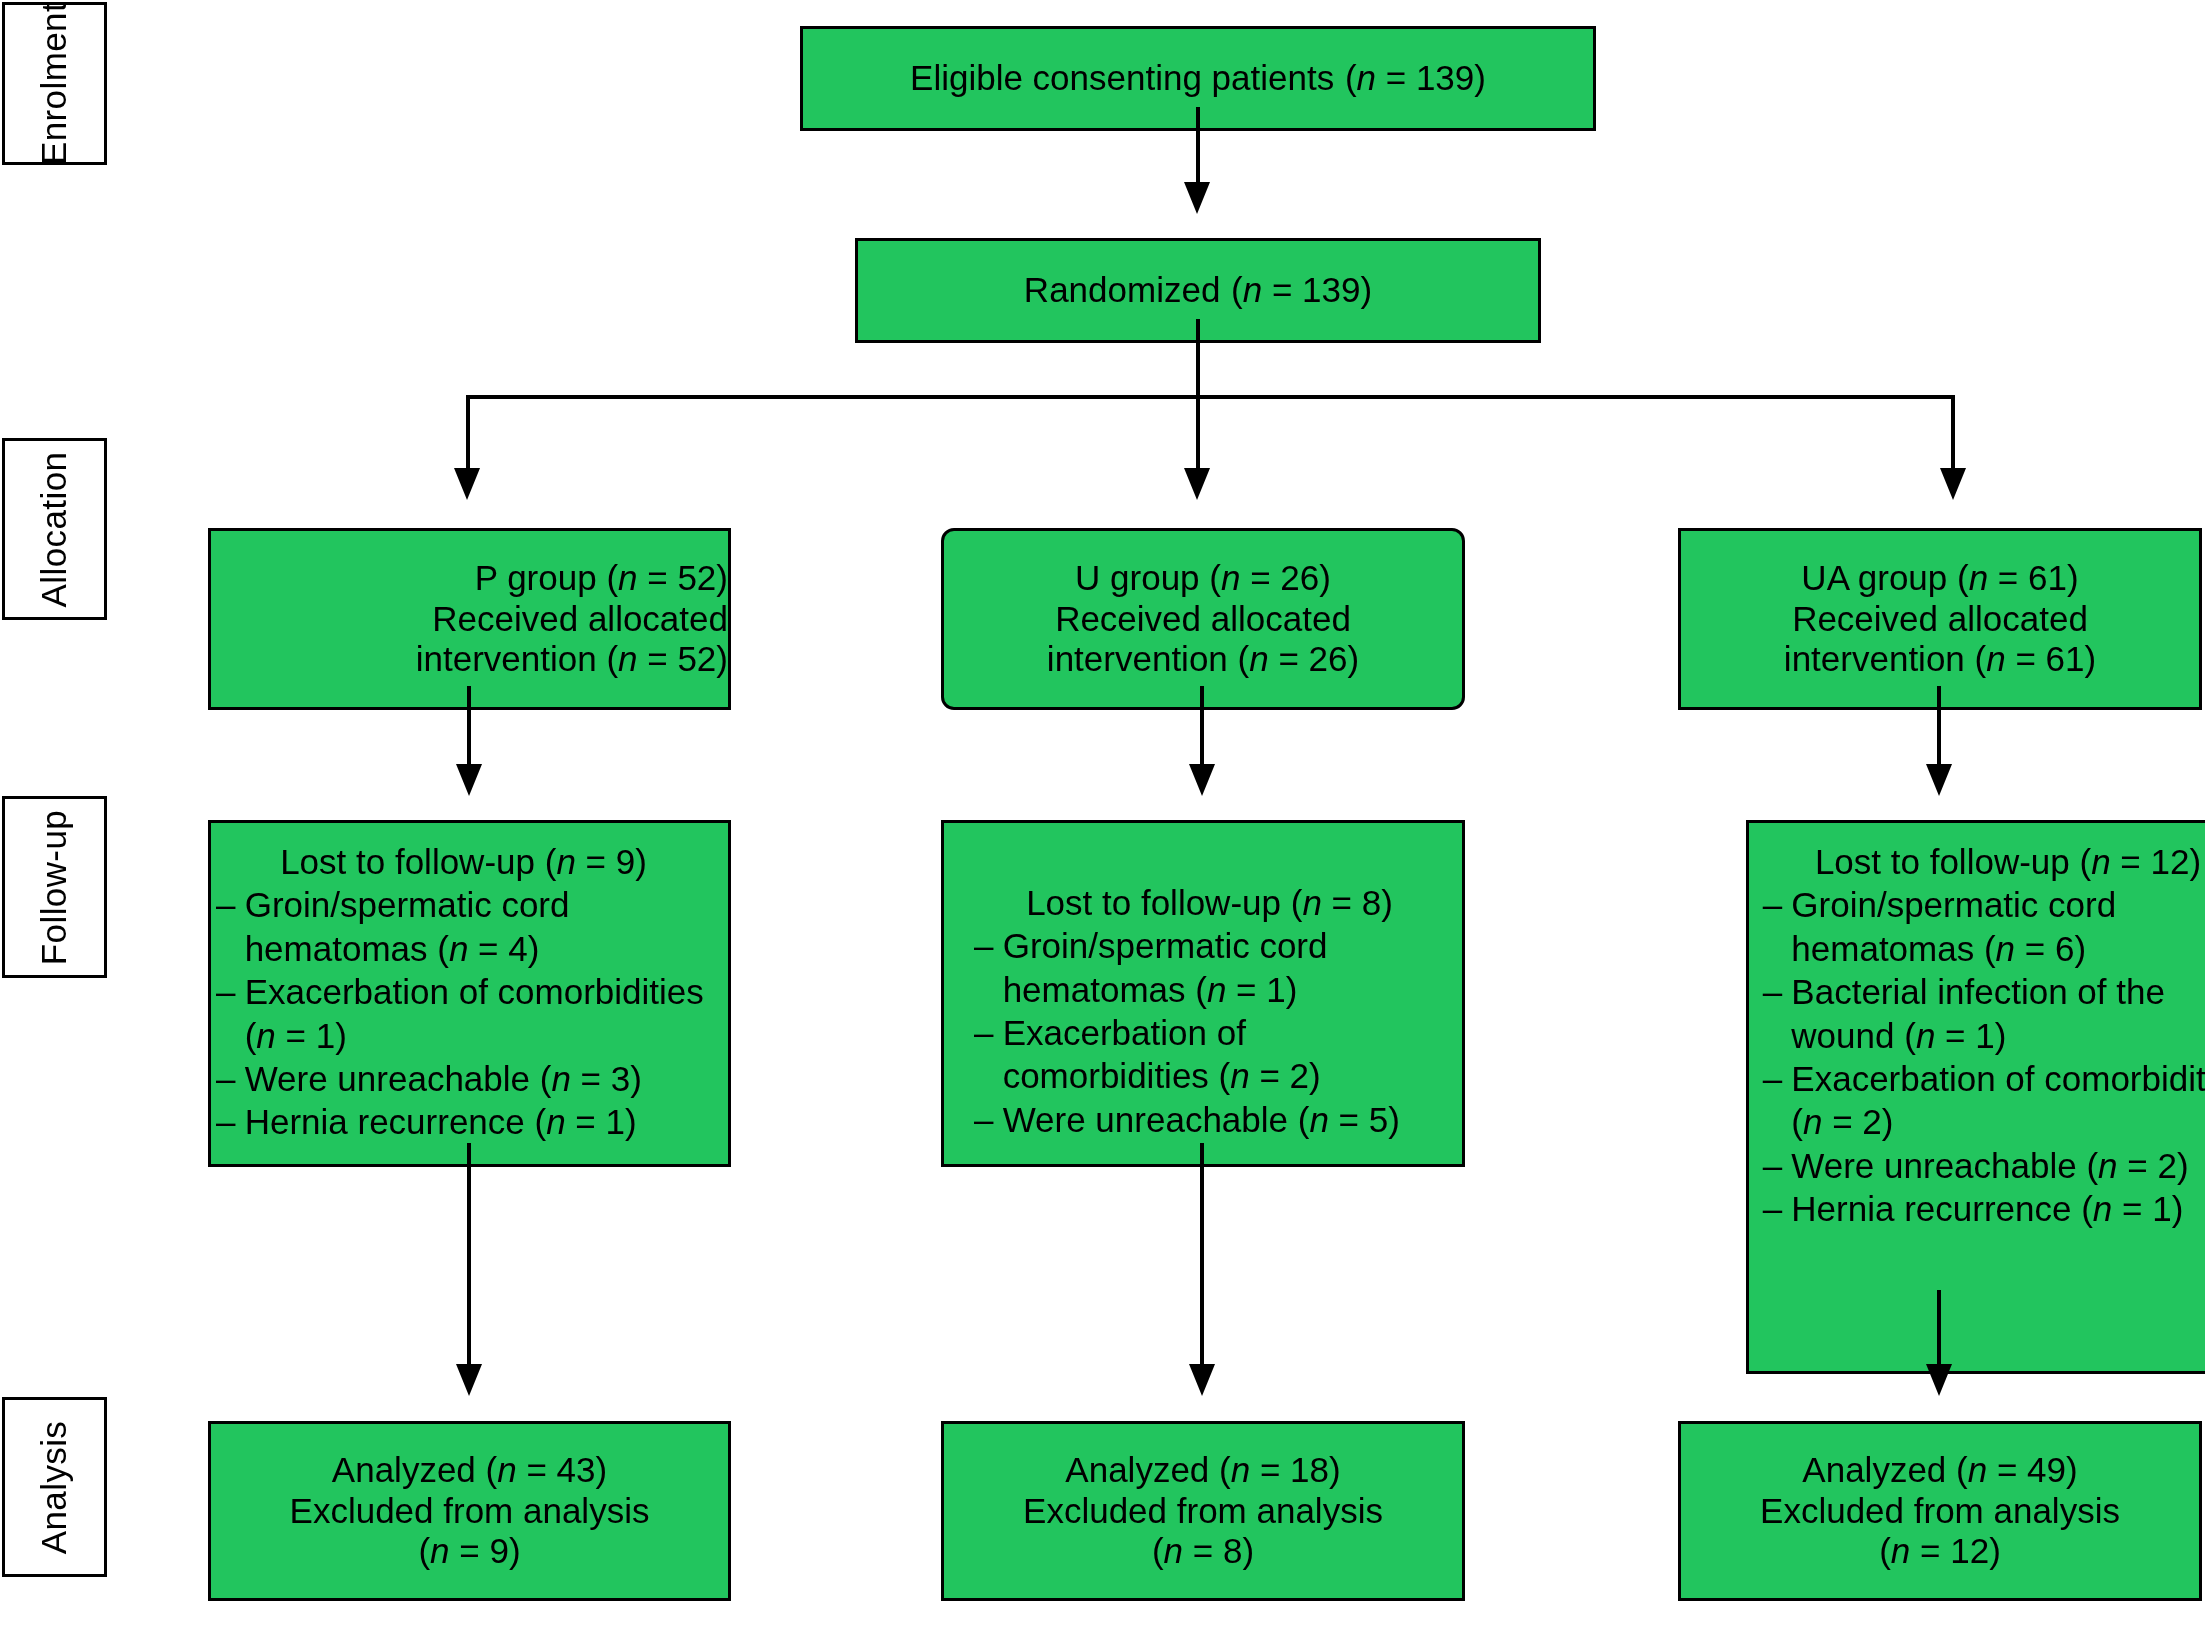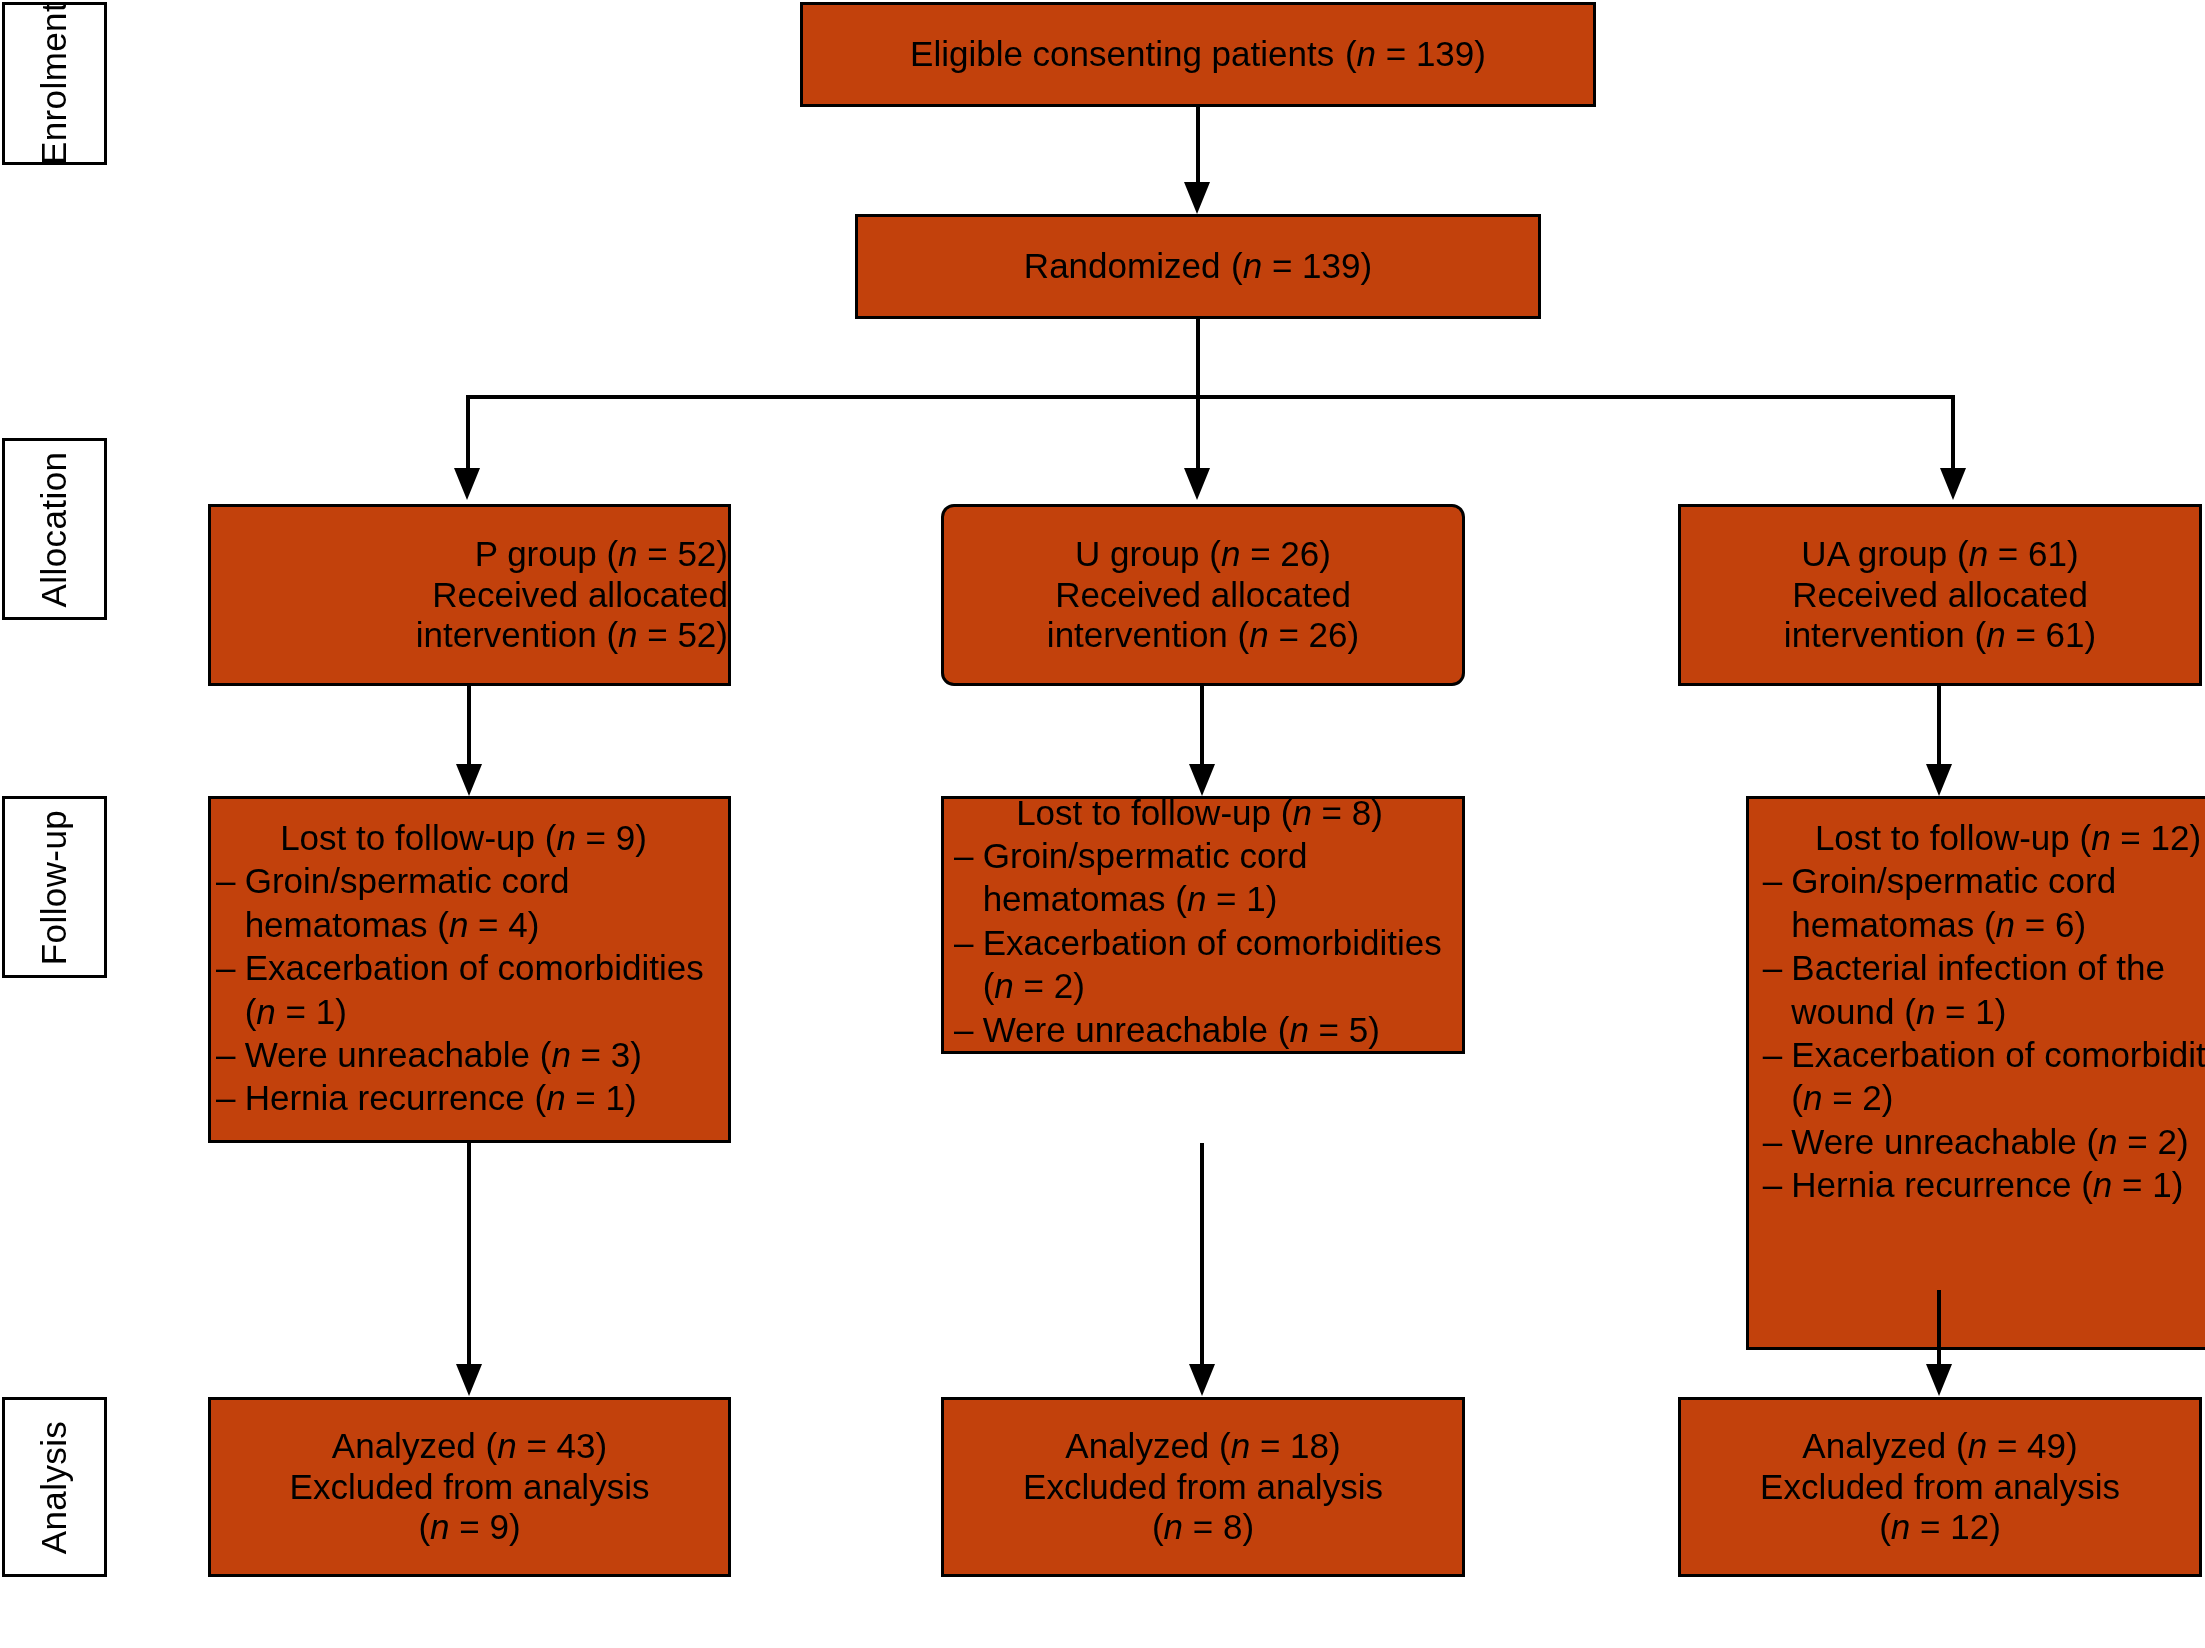--- a/index.html
+++ b/index.html
@@ -16,25 +16,26 @@
     font-family: "Liberation Sans", "DejaVu Sans", sans-serif;
     color: #000000;
     overflow: hidden;
   }
 
   
   .box {
     position: absolute;
     box-sizing: border-box;
     border: 3.8px solid #000000;
-    background: #c2410c;
+    background: #22c55e;
     display: flex;
     flex-direction: column;
     justify-content: center;
     align-items: center;
+    margin-top: 24px;
   }
 
   
   .stage-label {
     position: absolute;
     box-sizing: border-box;
     border: 3.8px solid #000000;
     background: #ffffff;
     display: flex;
     justify-content: center;
@@ -185,21 +186,21 @@
           <span class="dash">–</span>
           <span class="btxt">Were unreachable (<span class="it">n</span> = 3)</span>
         </div>
         <div class="bullet">
           <span class="dash">–</span>
           <span class="btxt">Hernia recurrence (<span class="it">n</span> = 1)</span>
         </div>
       </div>
   </div>
 
-  <div class="box" style="left:941px; top:796px; width:524px; height:258px; justify-content:flex-end; padding:35px 17px 0 10px;">
+  <div class="box" style="left:941px; top:796px; width:524px; height:347px; justify-content:center; padding:35px 17px 0 30px;">
     <div class="lines">
         <span class="hd">Lost to follow-up (<span class="it">n</span> = 8)</span>
         <div class="bullet">
           <span class="dash">–</span>
           <span class="btxt">Groin/spermatic cord hematomas (<span class="it">n</span> = 1)</span>
         </div>
         <div class="bullet">
           <span class="dash">–</span>
           <span class="btxt">Exacerbation of comorbidities (<span class="it">n</span> = 2)</span>
         </div>

